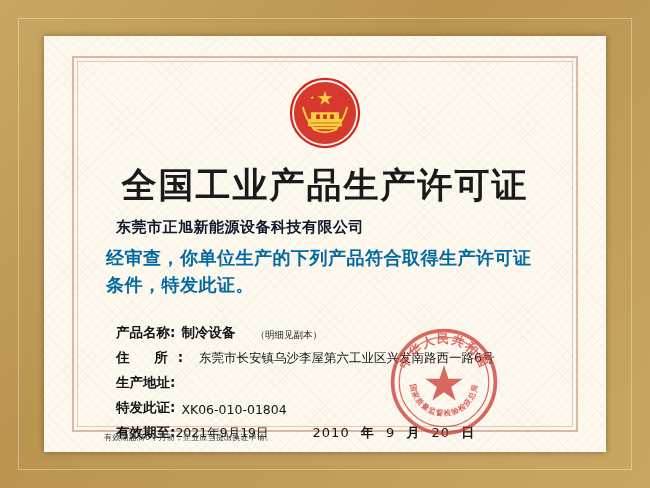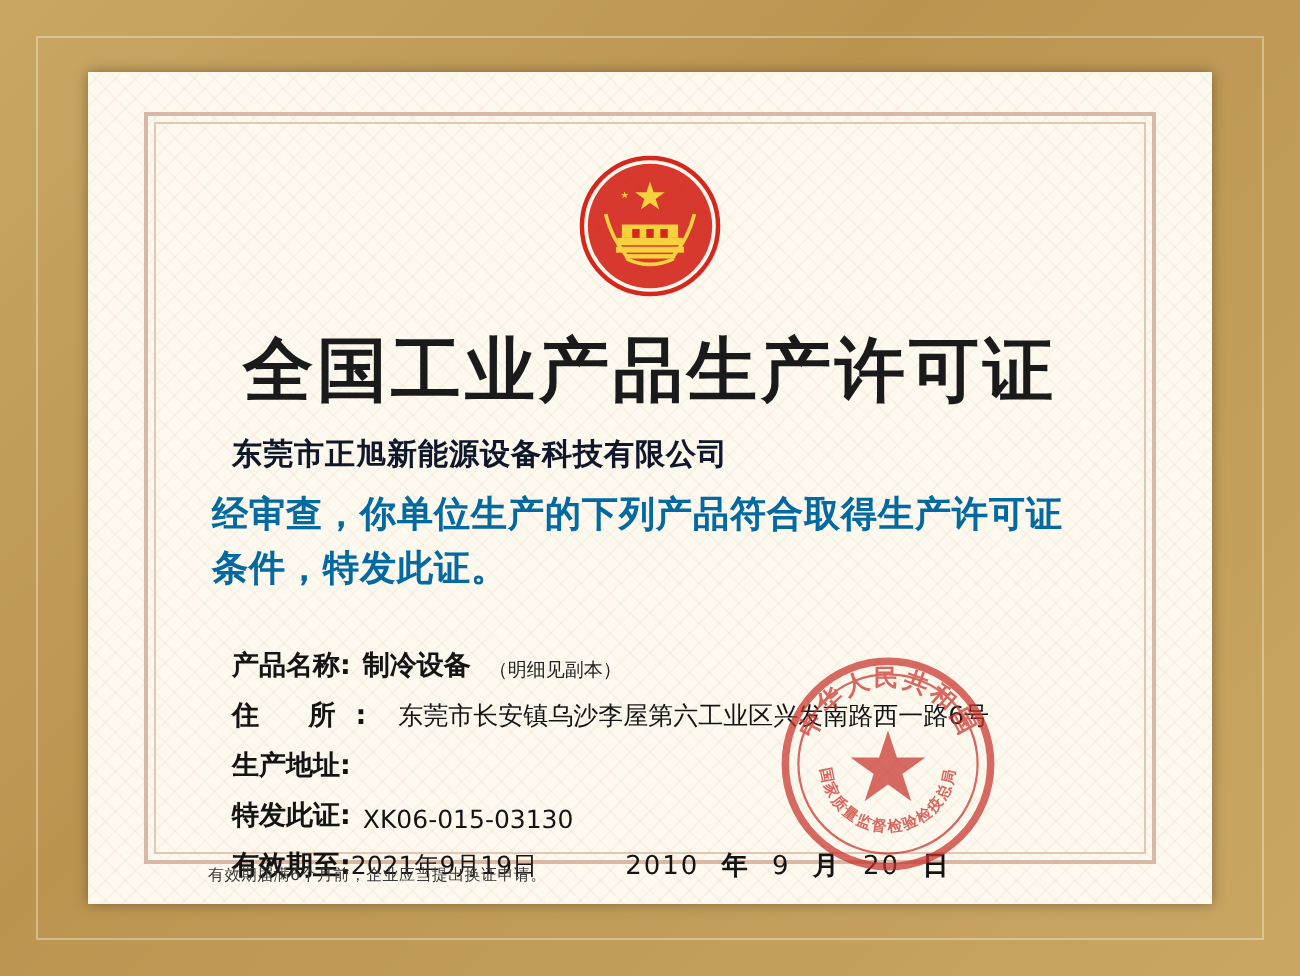--- a/index.html
+++ b/index.html
@@ -137,21 +137,21 @@
   }
   .row .lbl.spaced {
     letter-spacing: 10px;
   }
   .row .val {
     font-size: 12.5px;
     white-space: nowrap;
   }
   .row .note {
     font-size: 9.5px;
-    margin-left: 9px;
+    margin-left: 20px;
     color: #222;
   }
   .row.product .val {
     font-size: 13.5px;
     font-weight: bold;
   }
 
   .date-row {
     display: flex;
     align-items: baseline;
@@ -254,21 +254,21 @@
           <span class="lbl spaced">住 所:</span>
           <span class="val">东莞市长安镇乌沙李屋第六工业区兴发南路西一路6号</span>
         </div>
 
         <div class="row">
           <span class="lbl">生产地址:</span>
         </div>
 
         <div class="row">
           <span class="lbl">特发此证:</span>
-          <span class="val">XK06-015-03130</span>
+          <span class="val">XK06-010-01804</span>
         </div>
 
         <div class="date-row">
           <span class="lbl">有效期至:</span>
           <span class="val">2021年9月19日</span>
           <span class="issue-date">
             <span class="num">2010</span>
             <span class="ch">年</span>
             <span class="num">9</span>
             <span class="ch">月</span>

